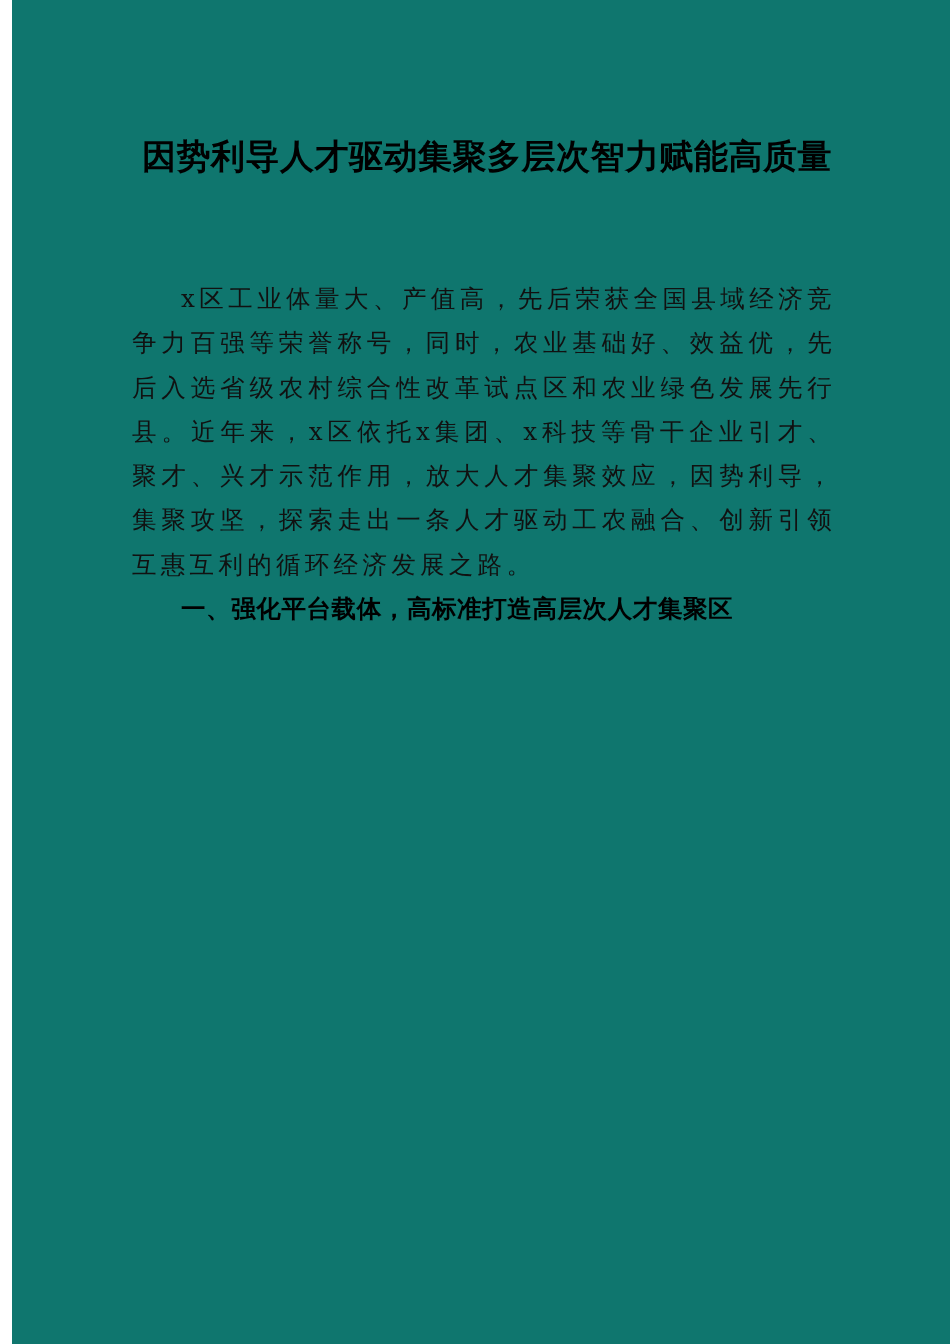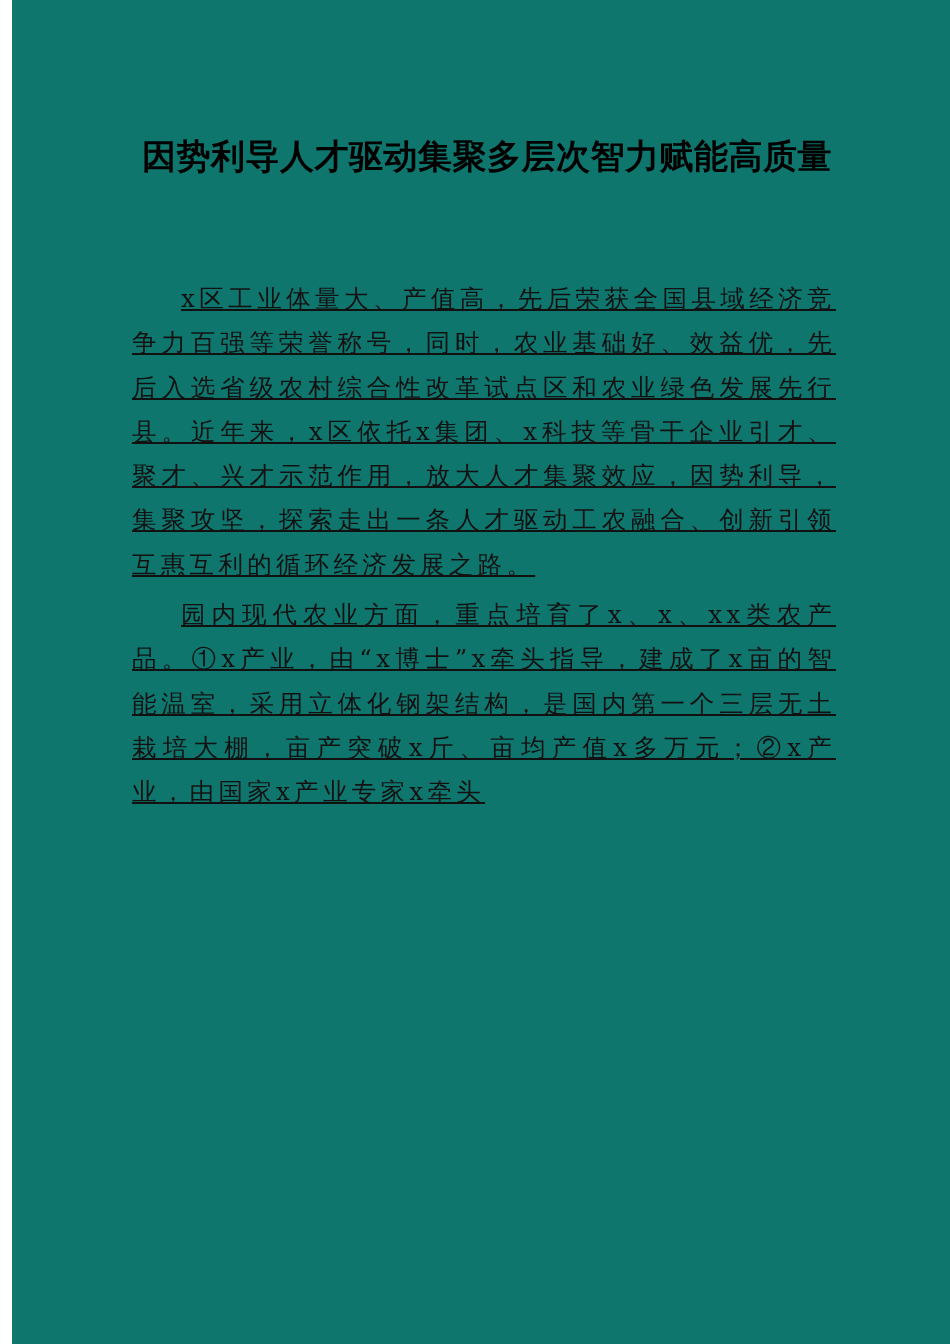--- a/index.html
+++ b/index.html
@@ -46,21 +46,20 @@
       font-family: "DejaVu Serif", "Liberation Serif", serif;
       font-size: 24.5px;
       line-height: 44.3px;
       letter-spacing: 4.3px;
       text-align: justify;
       color: #111111;
     }
     .body p {
       margin: 0;
       text-indent: 2em;
-      text-decoration: underline;
     }
     .body p.spaced { margin-top: 6px; }
     .body h2 {
       margin: 0;
       font-family: "DejaVu Sans", "Liberation Sans", sans-serif;
       font-weight: bold;
       font-size: 24.5px;
       line-height: 44.3px;
       letter-spacing: 0.6px;
       text-indent: 2em;
@@ -70,15 +69,15 @@
 </head>
 <body>
 
 <div class="page">
   <h1 class="title">
     <span>因势利导人才驱动集聚多层次智力赋能高质量</span>
   </h1>
 
   <div class="body">
     <p>x区工业体量大、产值高，先后荣获全国县域经济竞争力百强等荣誉称号，同时，农业基础好、效益优，先后入选省级农村综合性改革试点区和农业绿色发展先行县。近年来，x区依托x集团、x科技等骨干企业引才、聚才、兴才示范作用，放大人才集聚效应，因势利导，集聚攻坚，探索走出一条人才驱动工农融合、创新引领互惠互利的循环经济发展之路。</p>
-    <p class="spaced">园内现代农业方面，重点培育了x、x、xx类农产品。①x产业，由“x博士”x牵头指导，建成了x亩的智能温室，采用立体化钢架结构，是国内第一个三层无土栽培大棚，亩产突破x斤、亩均产值x多万元；②x产业，由国家x产业专家x牵头</p>
+    <h2>一、强化平台载体，高标准打造高层次人才集聚区</h2>
   </div>
 </div>
 
 </body></html>

